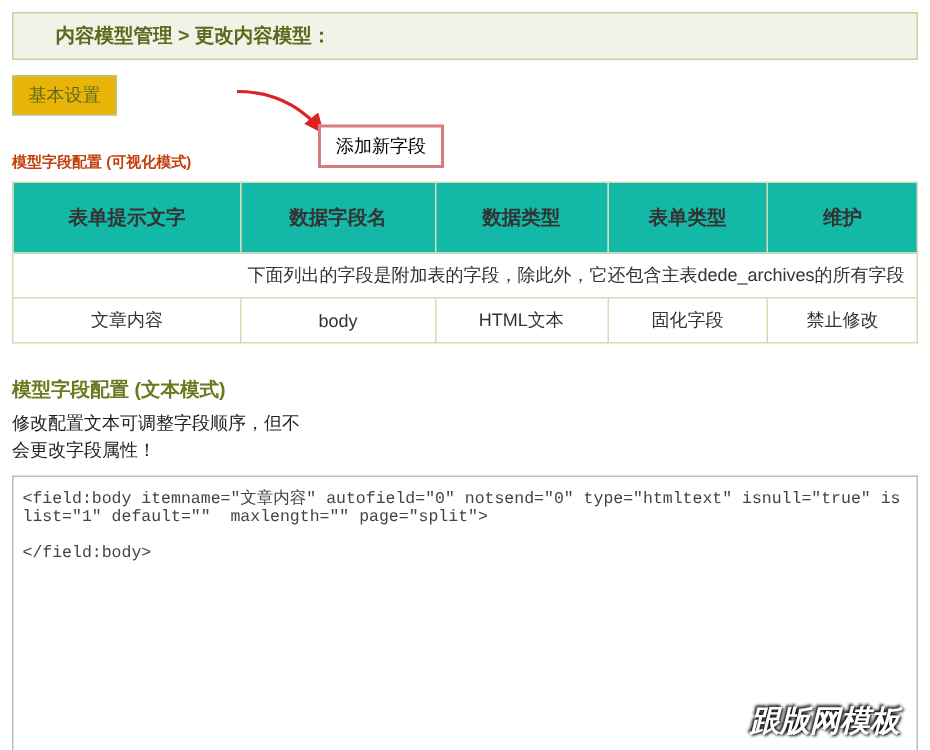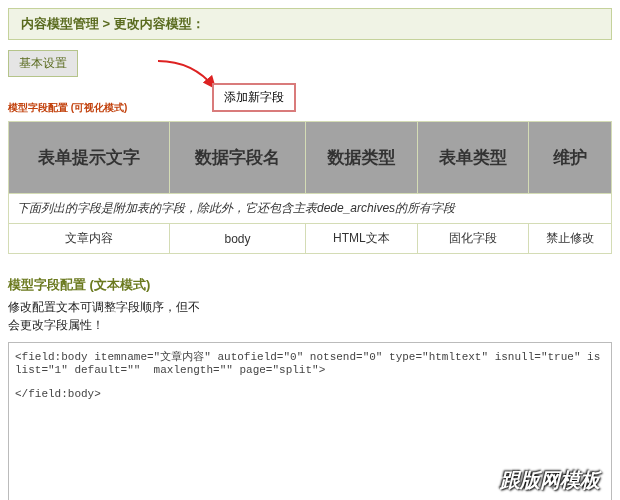--- a/index.html
+++ b/index.html
@@ -1,30 +1,30 @@
 <!DOCTYPE html>
 <html><head>
 <meta charset="utf-8">
 <style>
 * { box-sizing: border-box; margin: 0; padding: 0; }
 body { font-family: Arial, "Microsoft YaHei", sans-serif; font-size: 12px; background: #fff; width: 620px; }
 .container { padding: 8px; }
-.breadcrumb { background: #f0f3e5; border: 1px solid #c5d29b; padding: 6px 12px; color: #5a6b1f; font-weight: bold; font-size: 13px; }
+.breadcrumb { background: #f0f3e5; border: 1px solid #c5d29b; padding: 6px 28px; color: #5a6b1f; font-weight: bold; font-size: 13px; }
 .tabs { margin-top: 10px; display: flex; gap: 6px; position: relative; }
-.tab { border: 1px solid #b5c48a; background: #e5e5e5; padding: 4px 10px; color: #5a6b1f; font-size: 12px; cursor: pointer; }
+.tab { border: 1px solid #b5c48a; background: #eab308; padding: 4px 10px; color: #5a6b1f; font-size: 12px; cursor: pointer; }
 .tab.active { border: 2px solid #d97b7b; background: #fff; }
 .arrow { position: absolute; left: 145px; top: 6px; }
 .arrow svg { width: 70px; height: 45px; }
 .addbtn { position: absolute; left: 204px; top: 33px; border: 2px solid #d97b7b; background: #fff; padding: 4px 10px; cursor: pointer; font-size: 12px; }
 .section-title { color: #c2410c; font-weight: bold; margin-top: 24px; font-size: 10px; }
 .section-title2 { color: #6b7a1f; font-weight: bold; margin-top: 14px; font-size: 13px; }
 .table { width: 100%; border-collapse: collapse; margin-top: 6px; }
-.table th { background: #a3a3a3; border: 1px solid #d4dcb5; padding: 24px 4px; font-weight: bold; color: #333; font-size: 17px; }
+.table th { background: #14b8a6; border: 1px solid #d4dcb5; padding: 14px 4px; font-weight: bold; color: #333; font-size: 13px; }
 .table td { border: 1px solid #d4dcb5; padding: 6px 4px; text-align: center; color: #333; font-size: 12px; }
-.note-row td { text-align: left; padding: 6px 8px; font-style: italic; }
+.note-row td { text-align: right; padding: 6px 8px; }
 .split { display: flex; margin-top: 8px; gap: 8px; flex-direction: column; }
 .left-panel { width: 200px; }
 .right-panel { flex: 1; }
 .codebox { width: 100%; height: 220px; border: 1px solid #bbb; padding: 6px; font-family: "Courier New", monospace; font-size: 11px; color: #444; resize: none; white-space: pre-wrap; word-break: break-all; }
 .desc { color: #222; font-size: 12px; margin-top: 4px; line-height: 1.5; }
 .footer-bar { background: #f4f7e8; border: 1px solid #d4dcb5; padding: 8px; text-align: center; margin-top: 10px; }
 .btn { background: #eee; border: 1px solid #999; padding: 4px 18px; margin: 0 6px; cursor: pointer; font-size: 16px; }
 .watermark { position: fixed; right: 20px; bottom: 6px; color: #fff; font-weight: bold; font-size: 20px; font-style: italic; text-shadow: 1px 1px 2px #000, -1px -1px 2px #000; }
 </style>
 </head>

